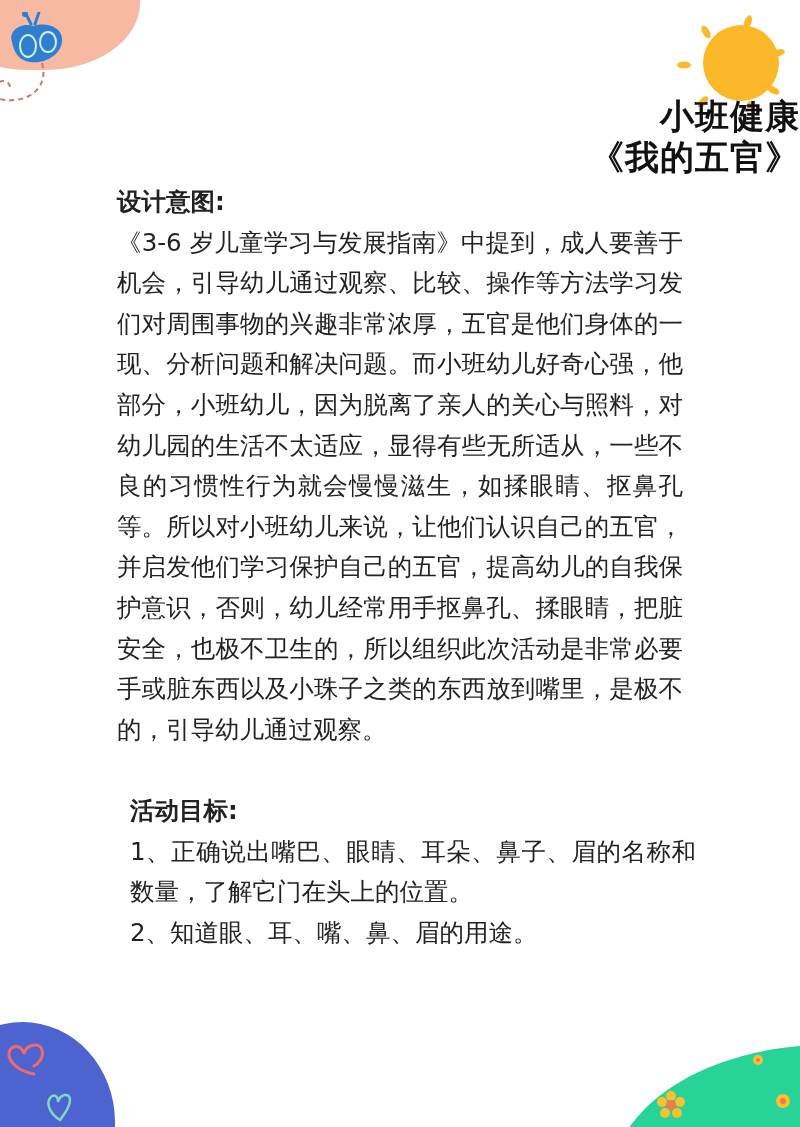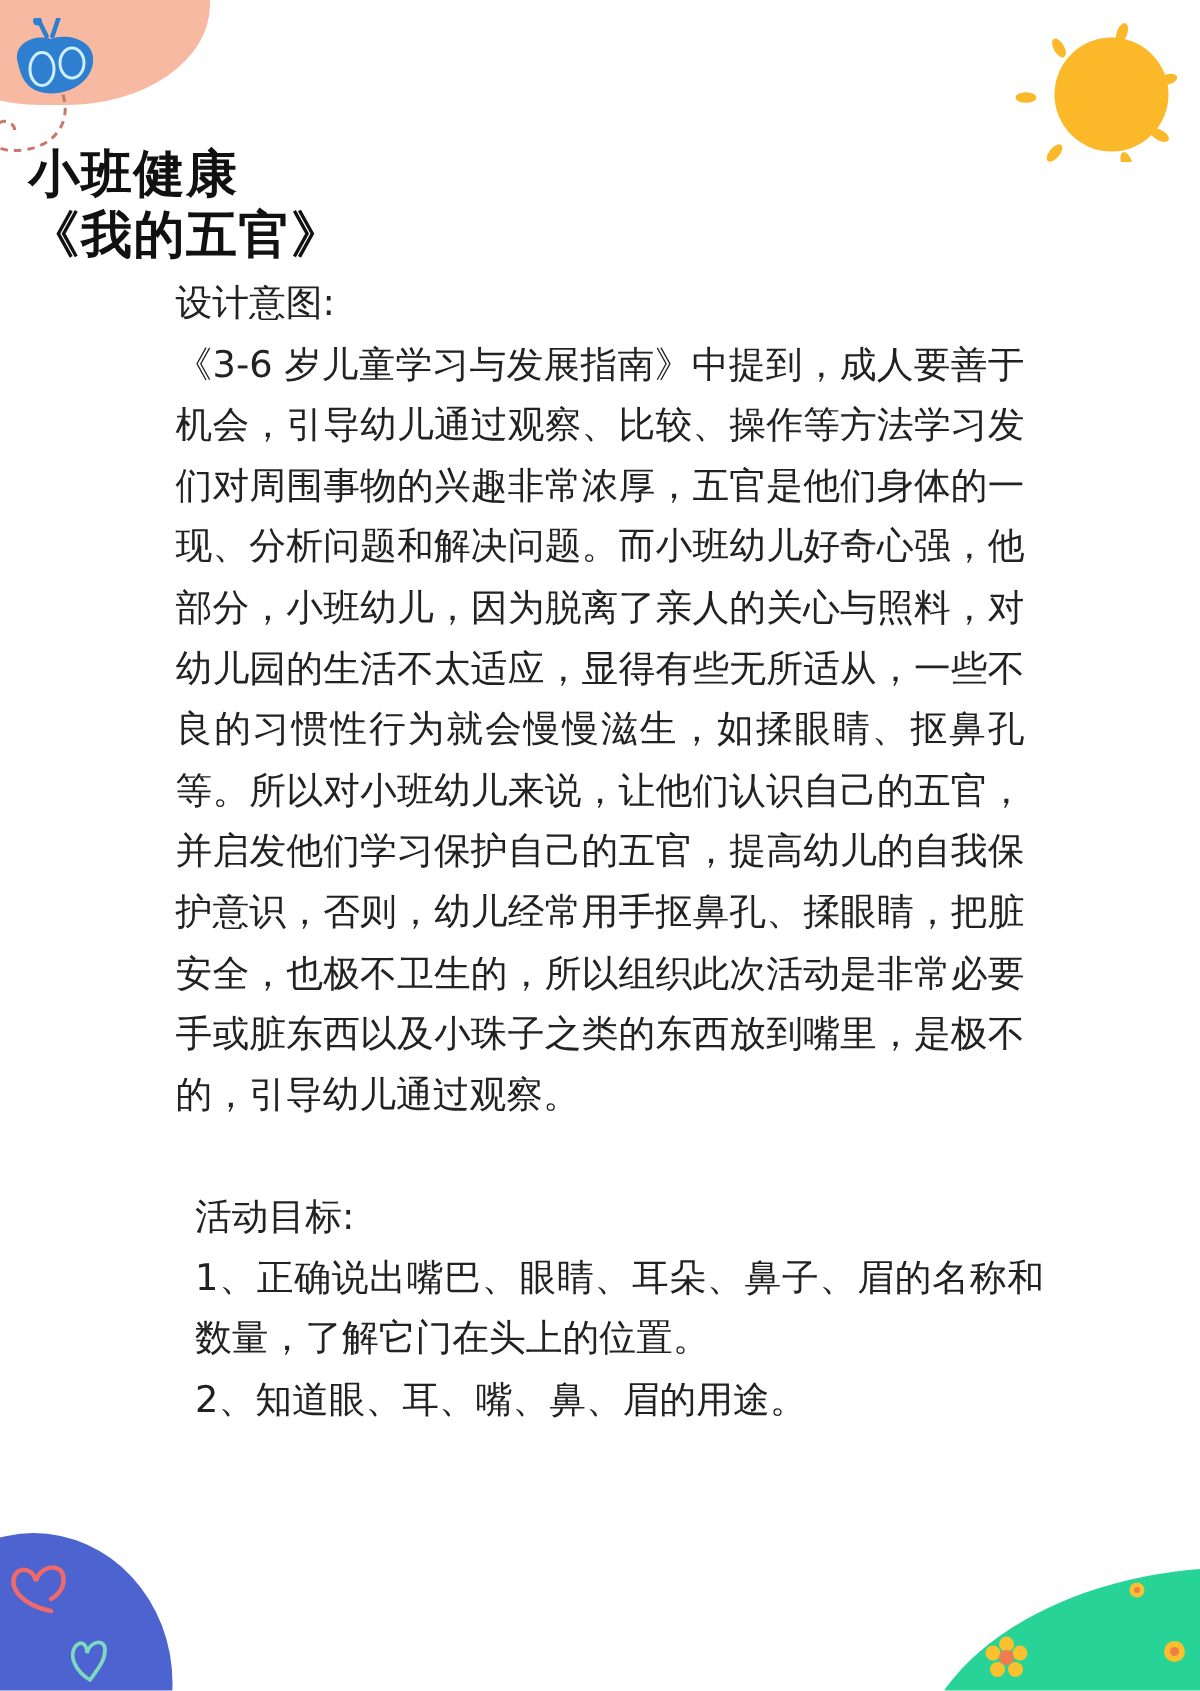--- a/index.html
+++ b/index.html
@@ -47,21 +47,21 @@
     left: 610px; top: 1045px;
     width: 360px; height: 200px;
     background: #27d396;
     border-radius: 60% 40% 0 0 / 70% 30% 0 0;
   }
 
   .title-block {
     position: absolute;
     left: 0; right: 0;
     top: 96px;
-    text-align: left;
+    text-align: right;
     margin-left: 19px;
   }
   .title-line {
     font-family: "DejaVu Sans", sans-serif;
     font-weight: bold;
     font-size: 34px;
     line-height: 41px;
     color: #111111;
     letter-spacing: 1px;
   }
@@ -76,21 +76,21 @@
     color: #222222;
   }
   .line {
     display: block;
     white-space: nowrap;
     text-align: justify;
     text-align-last: justify;
     height: 40.6px;
   }
   .line.last { text-align-last: left; }
-  .heading-line { text-align-last: left; }
+  .heading-line { text-align-last: left; font-weight: bold; }
   .gap { height: 40.6px; }
   .goals { padding-left: 13px; }
 </style>
 </head>
 <body>
 
 <div class="deco blob-peach"></div>
 <svg class="deco dash-trail" viewBox="0 0 70 50">
   <path d="M52 5 C58 25, 45 40, 25 42 C10 44, 0 38, 5 28 C10 20, 20 22, 20 30" fill="none" stroke="#c9776a" stroke-width="2" stroke-dasharray="5 4"></path>
 </svg>

